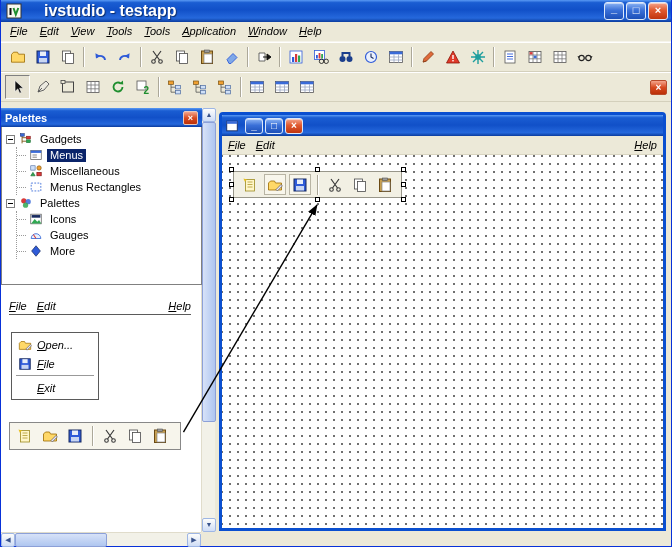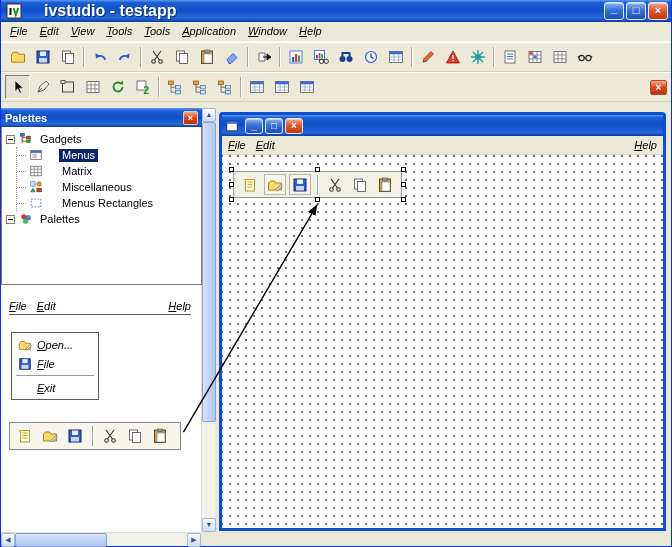--- a/index.html
+++ b/index.html
@@ -60,21 +60,21 @@
   .palettes { position:absolute; left:0; top:6px; width:201px; }
   .ptitle { height:19px; display:flex; align-items:center; padding:0 4px; color:#fff; font-weight:bold;
     background:linear-gradient(180deg,#5A9AF4 0%,#1A5DD2 15%,#1150C8 50%,#2568DC 85%,#0B3C9E 100%); }
   .pclose { margin-left:auto; width:15px; height:14px; border:1px solid #E8C8BC; border-radius:2px; color:#fff;
     background:linear-gradient(180deg,#F4A58C,#D84A20 50%,#BB3008); font-size:9px; font-weight:bold; line-height:12px; text-align:center; }
   .ptree { background:#fff; border:1px solid #808080; border-top:none; height:158px; padding:4px 2px; overflow:hidden; }
   .troot { display:flex; align-items:center; height:16px; gap:4px; padding-left:2px; }
   .expander { width:9px; height:9px; border:1px solid #808080; background:#fff; flex:0 0 9px; }
   .expander::after { content:""; display:block; width:5px; height:1px; background:#000; margin:3px auto 0; }
   .kids { margin-left:12px; border-left:1px dotted #9A9A9A; }
-  .tchild { display:flex; align-items:center; height:16px; gap:16px; padding-left:12px; position:relative; }
+  .tchild { display:flex; align-items:center; height:16px; gap:4px; padding-left:12px; position:relative; }
   .tchild::before { content:""; position:absolute; left:0; top:8px; width:9px; border-top:1px dotted #9A9A9A; }
   .tlabel { padding:0 3px 1px; white-space:nowrap; }
   .tlabel.sel { background:#0A246A; color:#fff; }
 
   
   .pv-menubar { position:absolute; left:8px; top:190px; width:182px; height:17px; display:flex; gap:10px;
     align-items:center; border-bottom:1px solid #5A5A5A; background:#fff; }
   .pv-help { margin-left:auto; }
   .pv-dropdown { position:absolute; left:10px; top:224px; width:88px; background:#fff; border:1px solid #5A5A5A; padding:2px 1px; }
   .dd-item { display:flex; align-items:center; height:19px; gap:4px; padding:0 4px; }
@@ -594,43 +594,57 @@
         </div>
         <div class="kids">
           <div class="tchild">
             <svg class="ic14">
                 <use href="#s-menuwin"></use>
               </svg>
             <span class="tlabel sel">Menus</span>
           </div>
           <div class="tchild">
             <svg class="ic14">
-                <use href="#s-grid"></use>
-              </svg>
-            <span class="tlabel">Matrix</span>
-          </div>
-          <div class="tchild">
-            <svg class="ic14">
                 <use href="#s-misc"></use>
               </svg>
             <span class="tlabel">Miscellaneous</span>
           </div>
           <div class="tchild">
             <svg class="ic14">
                 <use href="#s-viewrect"></use>
               </svg>
             <span class="tlabel">Menus Rectangles</span>
           </div>
         </div>
         <div class="troot">
           <span class="expander"></span>
           <svg class="ic14">
               <use href="#s-graphics"></use>
             </svg>
           <span class="tlabel">Palettes</span>
+        </div>
+        <div class="kids">
+          <div class="tchild">
+            <svg class="ic14">
+                <use href="#s-picture"></use>
+              </svg>
+            <span class="tlabel">Icons</span>
+          </div>
+          <div class="tchild">
+            <svg class="ic14">
+                <use href="#s-gauge"></use>
+              </svg>
+            <span class="tlabel">Gauges</span>
+          </div>
+          <div class="tchild">
+            <svg class="ic14">
+                <use href="#s-diamond"></use>
+              </svg>
+            <span class="tlabel">More</span>
+          </div>
         </div>
       </div>
     </div>
 
     <div class="gwin">
       <div class="gtitle">
         <svg class="ticon">
             <use href="#s-winicon"></use>
           </svg>
         <div class="wbtn minb">_</div>

